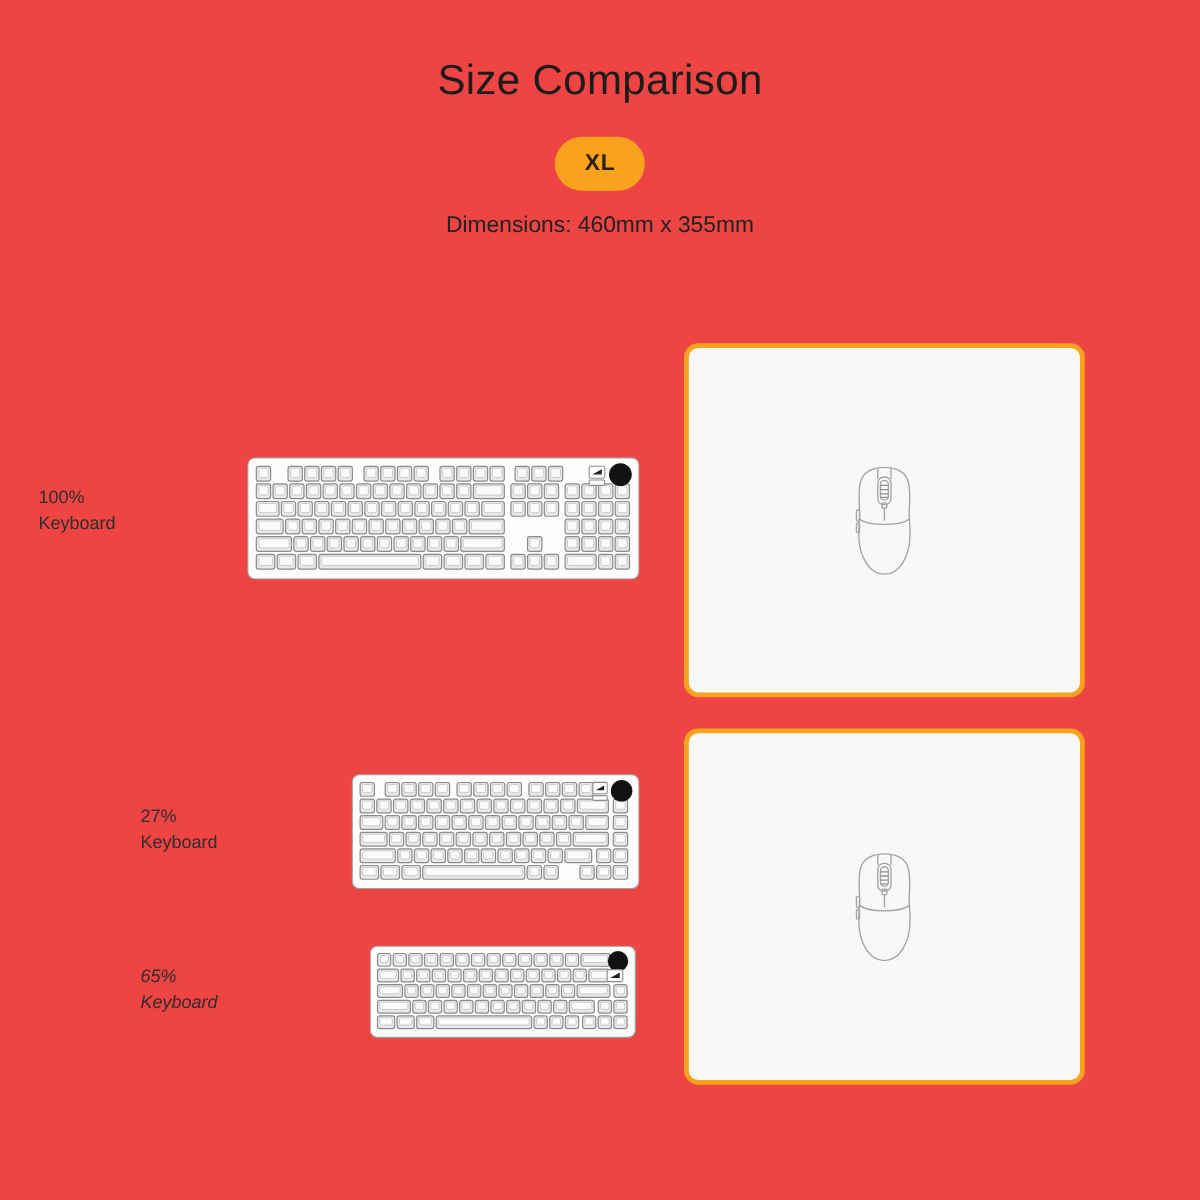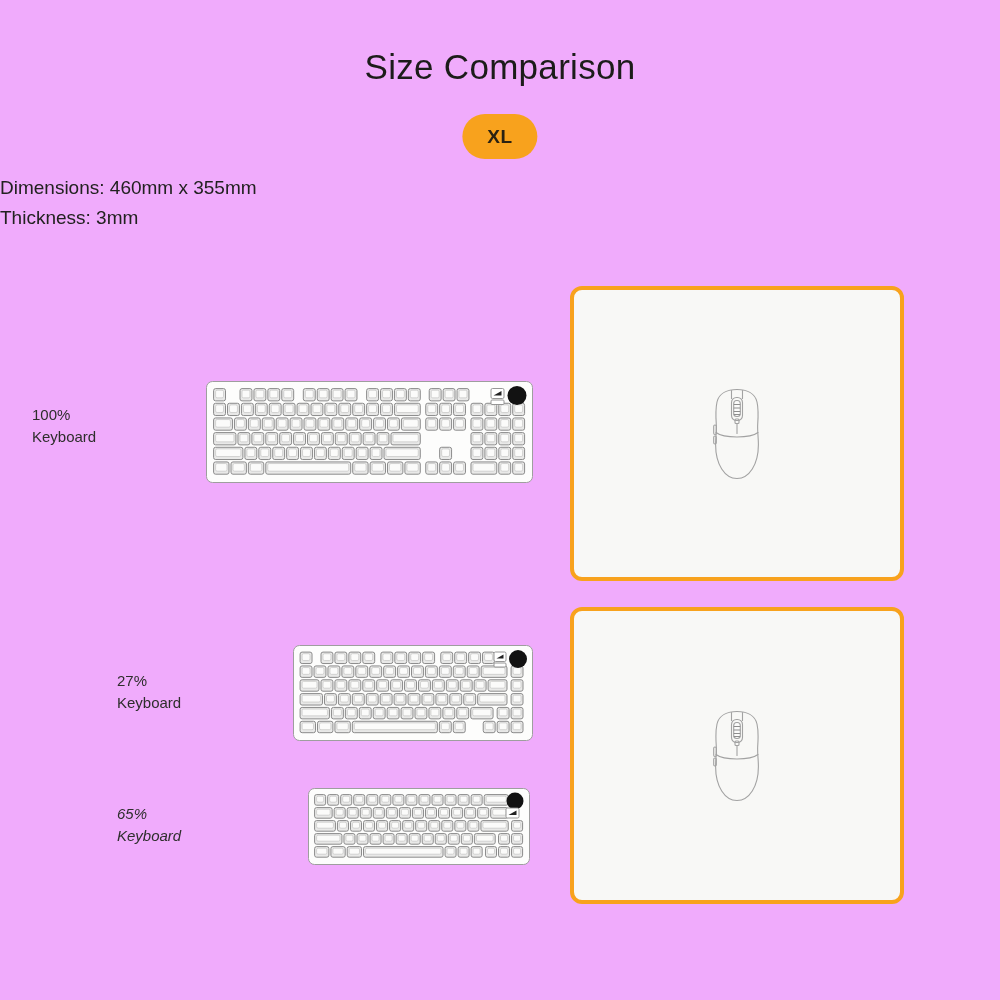--- a/index.html
+++ b/index.html
@@ -5,41 +5,42 @@
   html,body{margin:0;padding:0;}
   body{
     background:#f3f3f1;
     font-family:"Liberation Sans", sans-serif;
     -webkit-font-smoothing:antialiased;
   }
   .canvas{
     position:relative;
     width:1000px;height:1000px;
     margin:0 auto;
-    background:#f0abfc;
+    background:#ef4444;
     overflow:hidden;
   }
   .page-title{
     position:absolute;top:47px;left:0;right:0;
     margin:0;text-align:center;
     font-size:35px;font-weight:500;letter-spacing:.3px;
     color:#1c1c1a;
   }
   .size-badge{
     position:absolute;top:114px;left:50%;
     transform:translateX(-50%);
     background:#F8A21D;
     color:#2a2212;
     font-size:19px;font-weight:600;letter-spacing:.5px;
     padding:13px 25px;
     border-radius:26px;
     line-height:19px;
   }
   .specs{
     position:absolute;top:173px;left:0;right:0;
+    text-align:center;
     font-size:19px;font-weight:500;
     line-height:30px;
     color:#222220;
   }
   .pad{
     position:absolute;
     left:570px;width:334px;
     box-sizing:border-box;
     border:4px solid #F8A21D;
     border-radius:12px;
@@ -63,21 +64,20 @@
 <body>
 
 <div class="canvas">
 
   <h1 class="page-title">Size Comparison</h1>
 
   <div class="size-badge">XL</div>
 
   <div class="specs">
     <div>Dimensions: 460mm x 355mm</div>
-    <div>Thickness: 3mm</div>
   </div>
 
   <div class="pad pad-top">
     <svg width="64" height="92" viewBox="0 0 64 92">
       <g fill="none" stroke="#a2a2a2" stroke-width="1.1" stroke-linecap="round">
         <path d="M32,1.5 C22.5,1.5 14,5.2 12,14 C10.4,21.2 10.8,29.5 11.3,36.5 C11.7,42.5 10.6,49.5 10.6,56.5 C10.6,76.5 19.8,90.5 32,90.5 C44.2,90.5 53.4,76.5 53.4,56.5 C53.4,49.5 52.3,42.5 52.7,36.5 C53.2,29.5 53.6,21.2 52,14 C50,5.2 41.5,1.5 32,1.5 Z"></path>
         <path d="M11,44.5 C19,50.5 45,50.5 53,44.5"></path>
         <path d="M26.5,2.5 L26.5,10.5"></path>
         <path d="M37.5,2.5 L37.5,10.5"></path>
         <rect x="26.5" y="9.5" width="11" height="23" rx="5"></rect>

